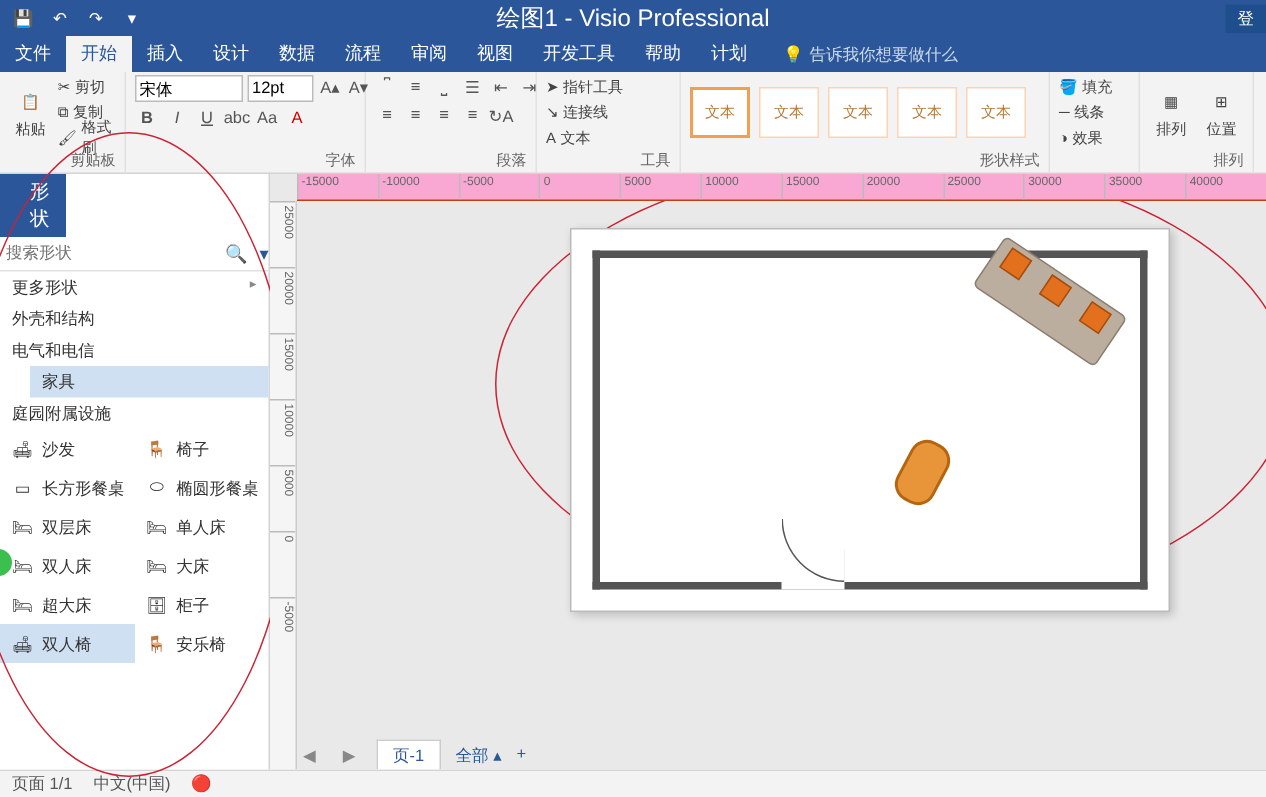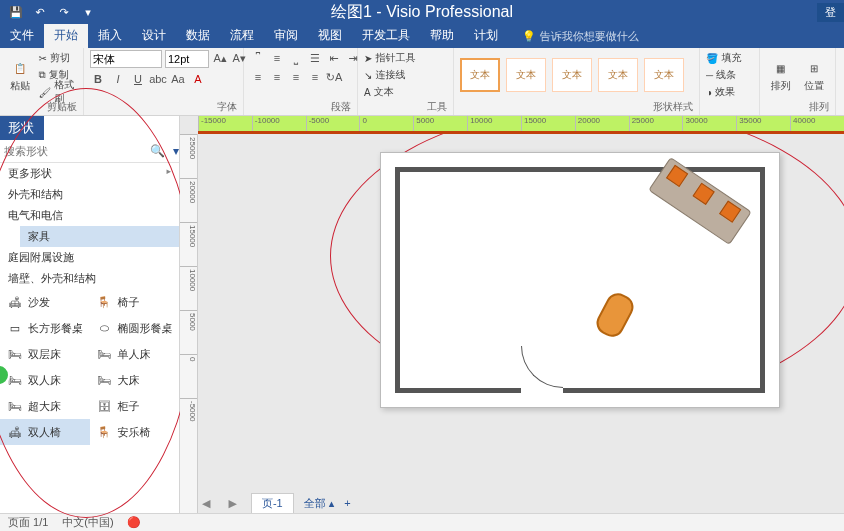--- a/index.html
+++ b/index.html
@@ -32,36 +32,36 @@
 .fontname { width: 72px; }
 .fontsize { width: 44px; }
 .btn16 { width: 16px; height: 16px; display: inline-flex; align-items: center; justify-content: center; color: #555; }
 .style-box { width: 40px; height: 34px; border: 1px solid #ffd2b3; background: #fff; display: flex; align-items: center; justify-content: center; color: #b57b3b; font-size: 10px; }
 .style-box.sel2 { border: 2px solid #f0a050; }
 .styles-row { display: flex; gap: 6px; align-items: center; }
 
 
 .workspace { display: flex; height: calc(531px - 24px - 24px - 68px - 18px); }
 .shapes-pane { width: 180px; border-right: 1px solid #d4d4d4; background: #fff; display: flex; flex-direction: column; position: relative; }
-.shapes-title { background: #2b579a; color: #fff; font-size: 13px; padding: 3px 8px; width: 44px; }
+.shapes-title { background: #2b579a; color: #fff; font-size: 13px; padding: 3px 20px; width: 44px; }
 .search-row { display: flex; align-items: center; border-bottom: 1px solid #e1e1e1; padding: 4px; }
 .search-row input { flex: 1; border: none; font-size: 11px; outline: none; }
 .search-row .rho { color: #2b579a; font-size: 12px; padding: 0 4px; }
 .cat-list { font-size: 11px; }
 .cat { padding: 3px 8px; cursor: pointer; }
 .cat.active { background: #cfe0f2; margin-left: 20px; }
 .cat.more::after { content: "▸"; float: right; color: #888; font-size: 9px; }
 .shape-grid { display: grid; grid-template-columns: 1fr 1fr; }
 .shape-item { display: flex; align-items: center; gap: 4px; padding: 4px 6px; font-size: 11px; cursor: pointer; }
 .shape-item.active { background: #cfe0f2; }
 .shape-ico { width: 18px; height: 18px; display: inline-flex; align-items: center; justify-content: center; }
 
 
 .canvas-wrap { flex: 1; position: relative; background: #e9e9e9; overflow: hidden; }
-.ruler-h { position: absolute; top: 0; left: 18px; right: 0; height: 18px; background: #bef264; border-bottom: 3px solid #c2410c; font-size: 8px; color: #666; display: flex; overflow: hidden; }
+.ruler-h { position: absolute; top: 0; left: 18px; right: 0; height: 18px; background: #f9a8d4; border-bottom: 1px solid #c2410c; font-size: 8px; color: #666; display: flex; overflow: hidden; }
 .ruler-h span { width: 60px; border-left: 1px solid #bbb; padding-left: 2px; }
 .ruler-v { position: absolute; top: 18px; left: 0; width: 18px; bottom: 0; background: #f5f5f5; border-right: 1px solid #ccc; font-size: 8px; color: #666; display: flex; flex-direction: column; overflow: hidden; }
 .ruler-v span { height: 44px; border-top: 1px solid #bbb; writing-mode: vertical-rl; padding-top: 2px; }
 .page { position: absolute; left: 200px; top: 36px; width: 400px; height: 256px; background: #fff; border: 1px solid #bbb; box-shadow: 2px 2px 6px rgba(0,0,0,.2); }
 .room { position: absolute; left: 14px; top: 14px; right: 14px; bottom: 14px; border: 5px solid #555; border-bottom: none; }
 .room-bottom { position: absolute; left: 14px; right: 14px; bottom: 14px; height: 5px; background: #555; }
 .door-gap { position: absolute; left: 140px; bottom: 14px; width: 42px; height: 5px; background: #fff; }
 .door-arc { position: absolute; left: 140px; bottom: 19px; width: 42px; height: 42px; border: 1px solid #555; border-right: none; border-top: none; border-radius: 0 0 0 42px; }
 .sofa { position: absolute; right: 30px; top: 28px; width: 98px; height: 40px; transform: rotate(34deg); }
 .sofa-body { position: absolute; inset: 0; background: #bcae9f; border: 1px solid #8a7d6e; border-radius: 4px; }
@@ -263,21 +263,20 @@
       <input placeholder="搜索形状" style="">
       <span class="rho">🔍</span>
       <span class="rho">▾</span>
     </div>
     <div class="cat-list">
       <div class="cat more">更多形状</div>
       <div class="cat">外壳和结构</div>
       <div class="cat">电气和电信</div>
       <div class="cat active">家具</div>
       <div class="cat">庭园附属设施</div>
-      <div class="cat">墙壁、外壳和结构</div>
     </div>
     <div class="shape-grid">
       <div class="shape-item">
           <span class="shape-ico">🛋</span>
           <span>沙发</span>
         </div>
       <div class="shape-item">
           <span class="shape-ico">🪑</span>
           <span>椅子</span>
         </div>

